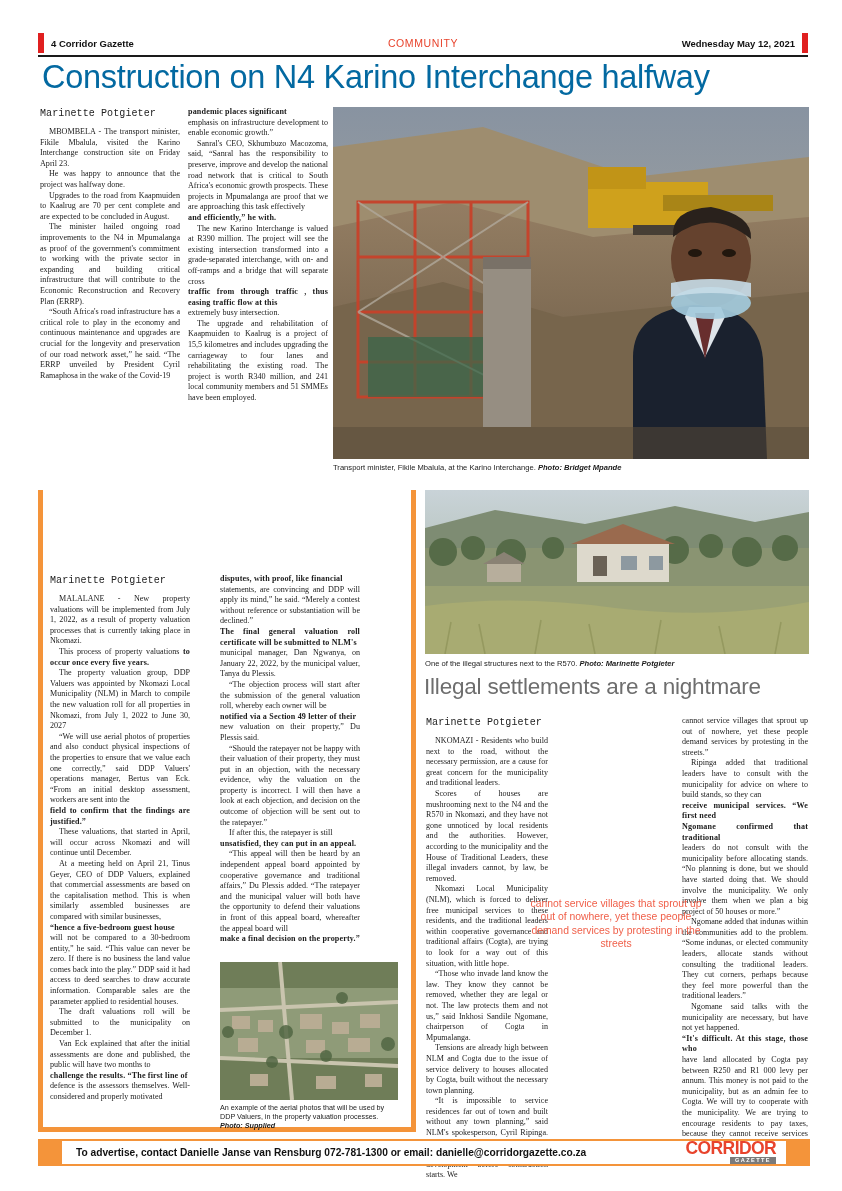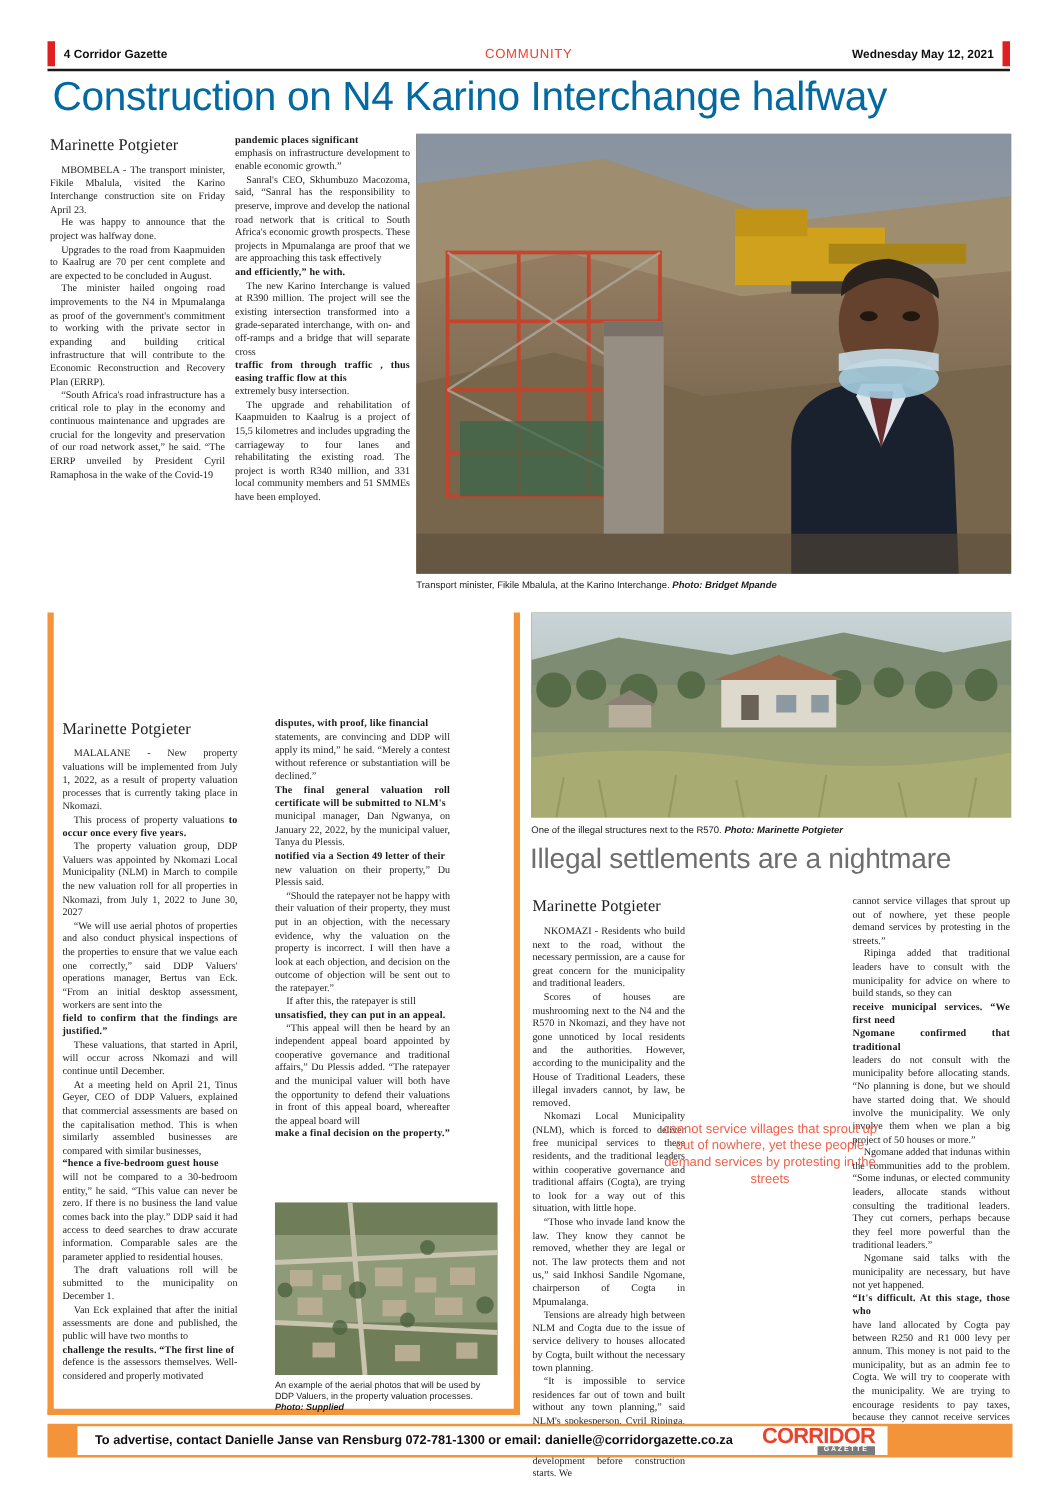--- a/index.html
+++ b/index.html
@@ -36,22 +36,22 @@
   
   .headline-1 {
     position: absolute; left: 42px; top: 60px; width: 770px;
     font-family: "Liberation Sans", sans-serif;
     font-size: 32.5px; font-weight: normal; color: #0369a1;
     letter-spacing: -0.3px; line-height: 1.05;
   }
 
   
   .byline {
-    font-family: Liberation Serif, serif;
-    font-size: 13px; color: #222; margin-bottom: 7px; letter-spacing:.1px;
+    font-family: Liberation Mono, monospace;
+    font-size: 10px; color: #222; margin-bottom: 7px; letter-spacing:.1px;
   }
   .col { position: absolute; font-size: 8.1px; line-height: 1.31; color: #1b1b1b;
          text-align: justify; }
   .col p { text-indent: 9px; margin: 0; }
   .col p.noind { text-indent: 0; }
   .col b { font-weight: bold; letter-spacing: .15px; }
 
   #a1c1 { left: 40px; top: 107px; width: 140px; }
   #a1c2 { left: 188px; top: 107px; width: 140px; }
 
@@ -111,21 +111,21 @@
     font-size: 10.4px; line-height: 1.28; color: #f0604a;
     text-align: center;
   }
 
   
   .footer-bar {
     position: absolute; left: 38px; top: 1139px; width: 772px; height: 27px;
     background: #f4943a; display: flex; align-items: center;
   }
   .footer-inner {
-    position: absolute; left: 62px; top: 1141px; width: 648px; height: 23px;
+    position: absolute; left: 62px; top: 1141px; width: 724px; height: 23px;
     background: #ffffff; display: flex; align-items: center; justify-content: space-between;
     padding: 0 4px 0 14px;
   }
   .footer-text {
     font-family: "Liberation Sans", sans-serif;
     font-size: 10.2px; font-weight: bold; color: #111; white-space: nowrap;
   }
   .logo {
     display: flex; flex-direction: column; align-items: flex-end;
     line-height: .86; padding-right: 6px;
@@ -170,21 +170,21 @@
   </div>
 
   <div class="col" id="a1c2">
     <p class="noind"><b>pandemic places significant</b></p>
     <p class="noind">emphasis on infrastructure development to enable economic growth.”</p>
     <p>Sanral's CEO, Skhumbuzo Macozoma, said, “Sanral has the responsibility to preserve, improve and develop the national road network that is critical to South Africa's economic growth prospects. These projects in Mpumalanga are proof that we are approaching this task effectively</p>
     <p class="noind"><b>and efficiently,” he with.</b></p>
     <p>The new Karino Interchange is valued at R390 million. The project will see the existing intersection transformed into a grade-separated interchange, with on- and off-ramps and a bridge that will separate cross</p>
     <p class="noind"><b>traffic from through traffic , thus easing traffic flow at this</b></p>
     <p class="noind">extremely busy intersection.</p>
-    <p>The upgrade and rehabilitation of Kaapmuiden to Kaalrug is a project of 15,5 kilometres and includes upgrading the carriageway to four lanes and rehabilitating the existing road. The project is worth R340 million, and 331 local community members and 51 SMMEs have been employed.</p>
+    <p>The upgrade and rehabilitation of Kaapmuiden to Kaalrug is a project of 15,5 kilometres and includes upgrading the carriageway to four lanes and rehabilitating the existing road. The project is worth R340 million, and 241 local community members and 51 SMMEs have been employed.</p>
   </div>
 
   <div class="photo1">
     <svg width="476" height="352" viewBox="0 0 476 352">
       <defs>
         <linearGradient id="sky1" x1="0" y1="0" x2="0" y2="1">
           <stop offset="0" stop-color="#8e9aa8"></stop>
             <stop offset="1" stop-color="#b9b5a5"></stop>
         </linearGradient>
         <linearGradient id="soil1" x1="0" y1="0" x2="0" y2="1">
@@ -259,20 +259,21 @@
     <p>Van Eck explained that after the initial assessments are done and published, the public will have two months to</p>
     <p class="noind"><b>challenge the results. “The first line of</b></p>
     <p class="noind">defence is the assessors themselves. Well-considered and properly motivated</p>
   </div>
 
   <div class="col" id="a2c2">
     <p class="noind"><b>disputes, with proof, like financial</b></p>
     <p class="noind">statements, are convincing and DDP will apply its mind,” he said. “Merely a contest without reference or substantiation will be declined.”</p>
     <p class="noind"><b>The final general valuation roll certificate will be submitted to NLM's</b></p>
     <p class="noind">municipal manager, Dan Ngwanya, on January 22, 2022, by the municipal valuer, Tanya du Plessis.</p>
+    <p>“The objection process will start after the submission of the general valuation roll, whereby each owner will be</p>
     <p class="noind"><b>notified via a Section 49 letter of their</b></p>
     <p class="noind">new valuation on their property,” Du Plessis said.</p>
     <p>“Should the ratepayer not be happy with their valuation of their property, they must put in an objection, with the necessary evidence, why the valuation on the property is incorrect. I will then have a look at each objection, and decision on the outcome of objection will be sent out to the ratepayer.”</p>
     <p>If after this, the ratepayer is still</p>
     <p class="noind"><b>unsatisfied, they can put in an appeal.</b></p>
     <p>“This appeal will then be heard by an independent appeal board appointed by cooperative governance and traditional affairs,” Du Plessis added. “The ratepayer and the municipal valuer will both have the opportunity to defend their valuations in front of this appeal board, whereafter the appeal board will</p>
     <p class="noind"><b>make a final decision on the property.”</b></p>
   </div>
 
   <div class="photo-aerial">

